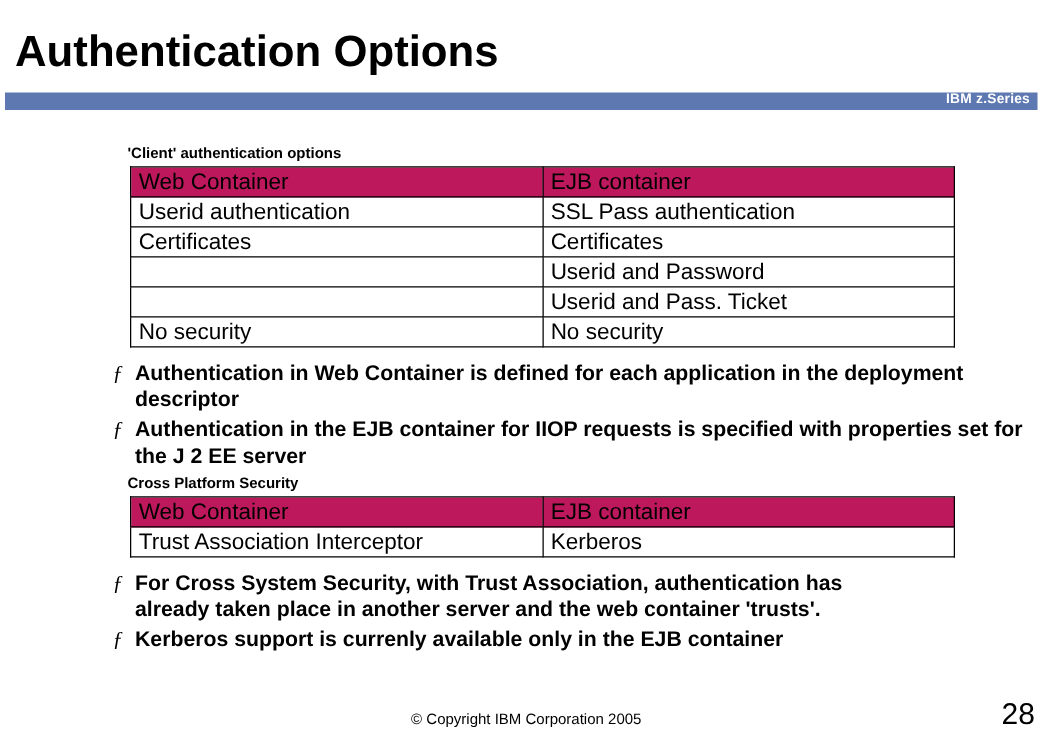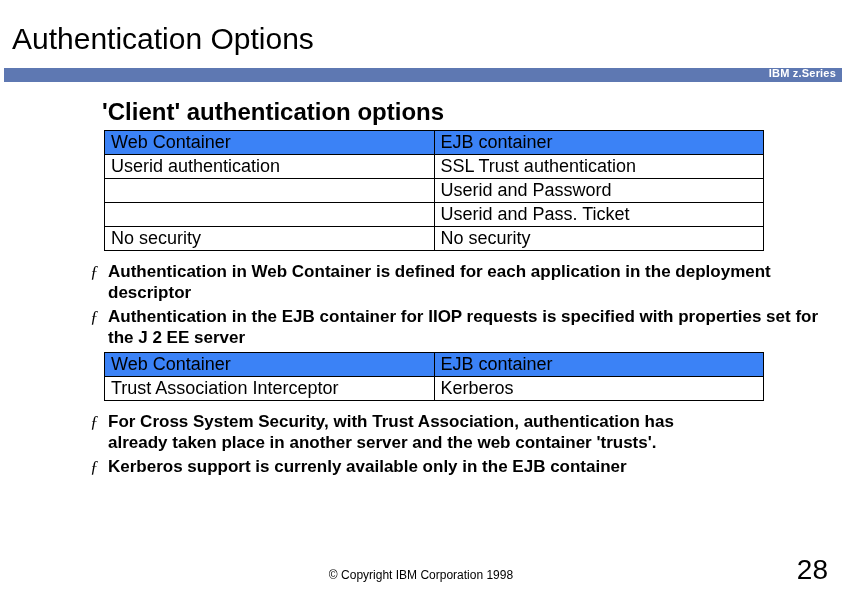--- a/index.html
+++ b/index.html
@@ -13,63 +13,63 @@
     position: relative;
     overflow: hidden;
   }
   .slide {
     position: relative;
     width: 842px;
     height: 592px;
     box-sizing: border-box;
   }
   .title {
-    font-size: 30px;
-    font-weight: normal;
+    font-size: 35px;
+    font-weight: bold;
     padding: 22px 0 10px 12px;
   }
   .bluebar {
     position: relative;
     height: 14px;
     background: #5e78b2;
-    margin: 2px 0 0 4px;
+    margin: 2px 12px 0 4px;
   }
   .bluebar .brand {
     position: absolute;
     right: 6px;
     top: -1px;
     font-size: 11px;
     font-weight: bold;
     color: #fff;
     font-family: Arial, Helvetica, sans-serif;
     letter-spacing: 0.2px;
   }
   .body {
     padding: 8px 12px 0 12px;
   }
   .subhead {
-    font-size: 24px;
+    font-size: 12px;
     font-weight: bold;
-    margin: 8px 0 4px 90px;
+    margin: 19px 0 4px 90px;
   }
   table.opt {
     border-collapse: collapse;
     margin-left: 92px;
     width: 660px;
     table-layout: fixed;
   }
   table.opt td {
     border: 1.5px solid #000;
     padding: 1px 6px;
     font-size: 18px;
     height: 19px;
     vertical-align: middle;
   }
   table.opt td.head {
-    background: #3b82f6;
+    background: #be185d;
   }
   table.opt col.c1 { width: 50%; }
   table.opt col.c2 { width: 50%; }
 
   .bullets {
     margin: 10px 0 4px 78px;
     font-size: 17px;
     line-height: 1.25;
   }
   .bullets .row {
@@ -95,21 +95,21 @@
     left: 0;
     width: 100%;
     text-align: center;
     bottom: 2px;
     font-size: 12px;
   }
   .footer .pagenum {
     position: absolute;
     right: 14px;
     bottom: -2px;
-    font-size: 28px;
+    font-size: 24px;
   }
 </style>
 </head>
 <body>
 <div class="slide">
 
 <div class="title">Authentication Options</div>
 
 <div class="bluebar">
   <span class="brand">IBM z.Series</span>
@@ -123,21 +123,25 @@
           <col class="c1">
           <col class="c2">
         </colgroup>
     <tbody>
           <tr>
       <td class="head">Web Container</td>
       <td class="head">EJB container</td>
     </tr>
     <tr>
       <td>Userid authentication</td>
-      <td>SSL Trust authentication</td>
+      <td>SSL Pass authentication</td>
+    </tr>
+    <tr>
+      <td>Certificates</td>
+      <td>Certificates</td>
     </tr>
     <tr>
       <td></td>
       <td>Userid and Password</td>
     </tr>
     <tr>
       <td></td>
       <td>Userid and Pass. Ticket</td>
     </tr>
     <tr>
@@ -151,20 +155,21 @@
     <div class="row">
       <div class="mark">ƒ</div>
       <div class="txt">Authentication in Web Container is defined for each application in the deployment descriptor</div>
     </div>
     <div class="row">
       <div class="mark">ƒ</div>
       <div class="txt">Authentication in the EJB container for IIOP requests is specified with properties set for the J 2 EE server</div>
     </div>
   </div>
 
+  <div class="subhead" style="margin-top:4px;">Cross Platform Security</div>
   <table class="opt">
     <colgroup>
           <col class="c1">
           <col class="c2">
         </colgroup>
     <tbody>
           <tr>
       <td class="head">Web Container</td>
       <td class="head">EJB container</td>
     </tr>
@@ -182,17 +187,17 @@
     </div>
     <div class="row">
       <div class="mark">ƒ</div>
       <div class="txt">Kerberos support is currenly available only in the EJB container</div>
     </div>
   </div>
 
 </div>
 
 <div class="footer">
-  <div class="copyright">© Copyright IBM Corporation 1998</div>
+  <div class="copyright">© Copyright IBM Corporation 2005</div>
   <div class="pagenum">28</div>
 </div>
 
 </div>
 
 </body></html>

